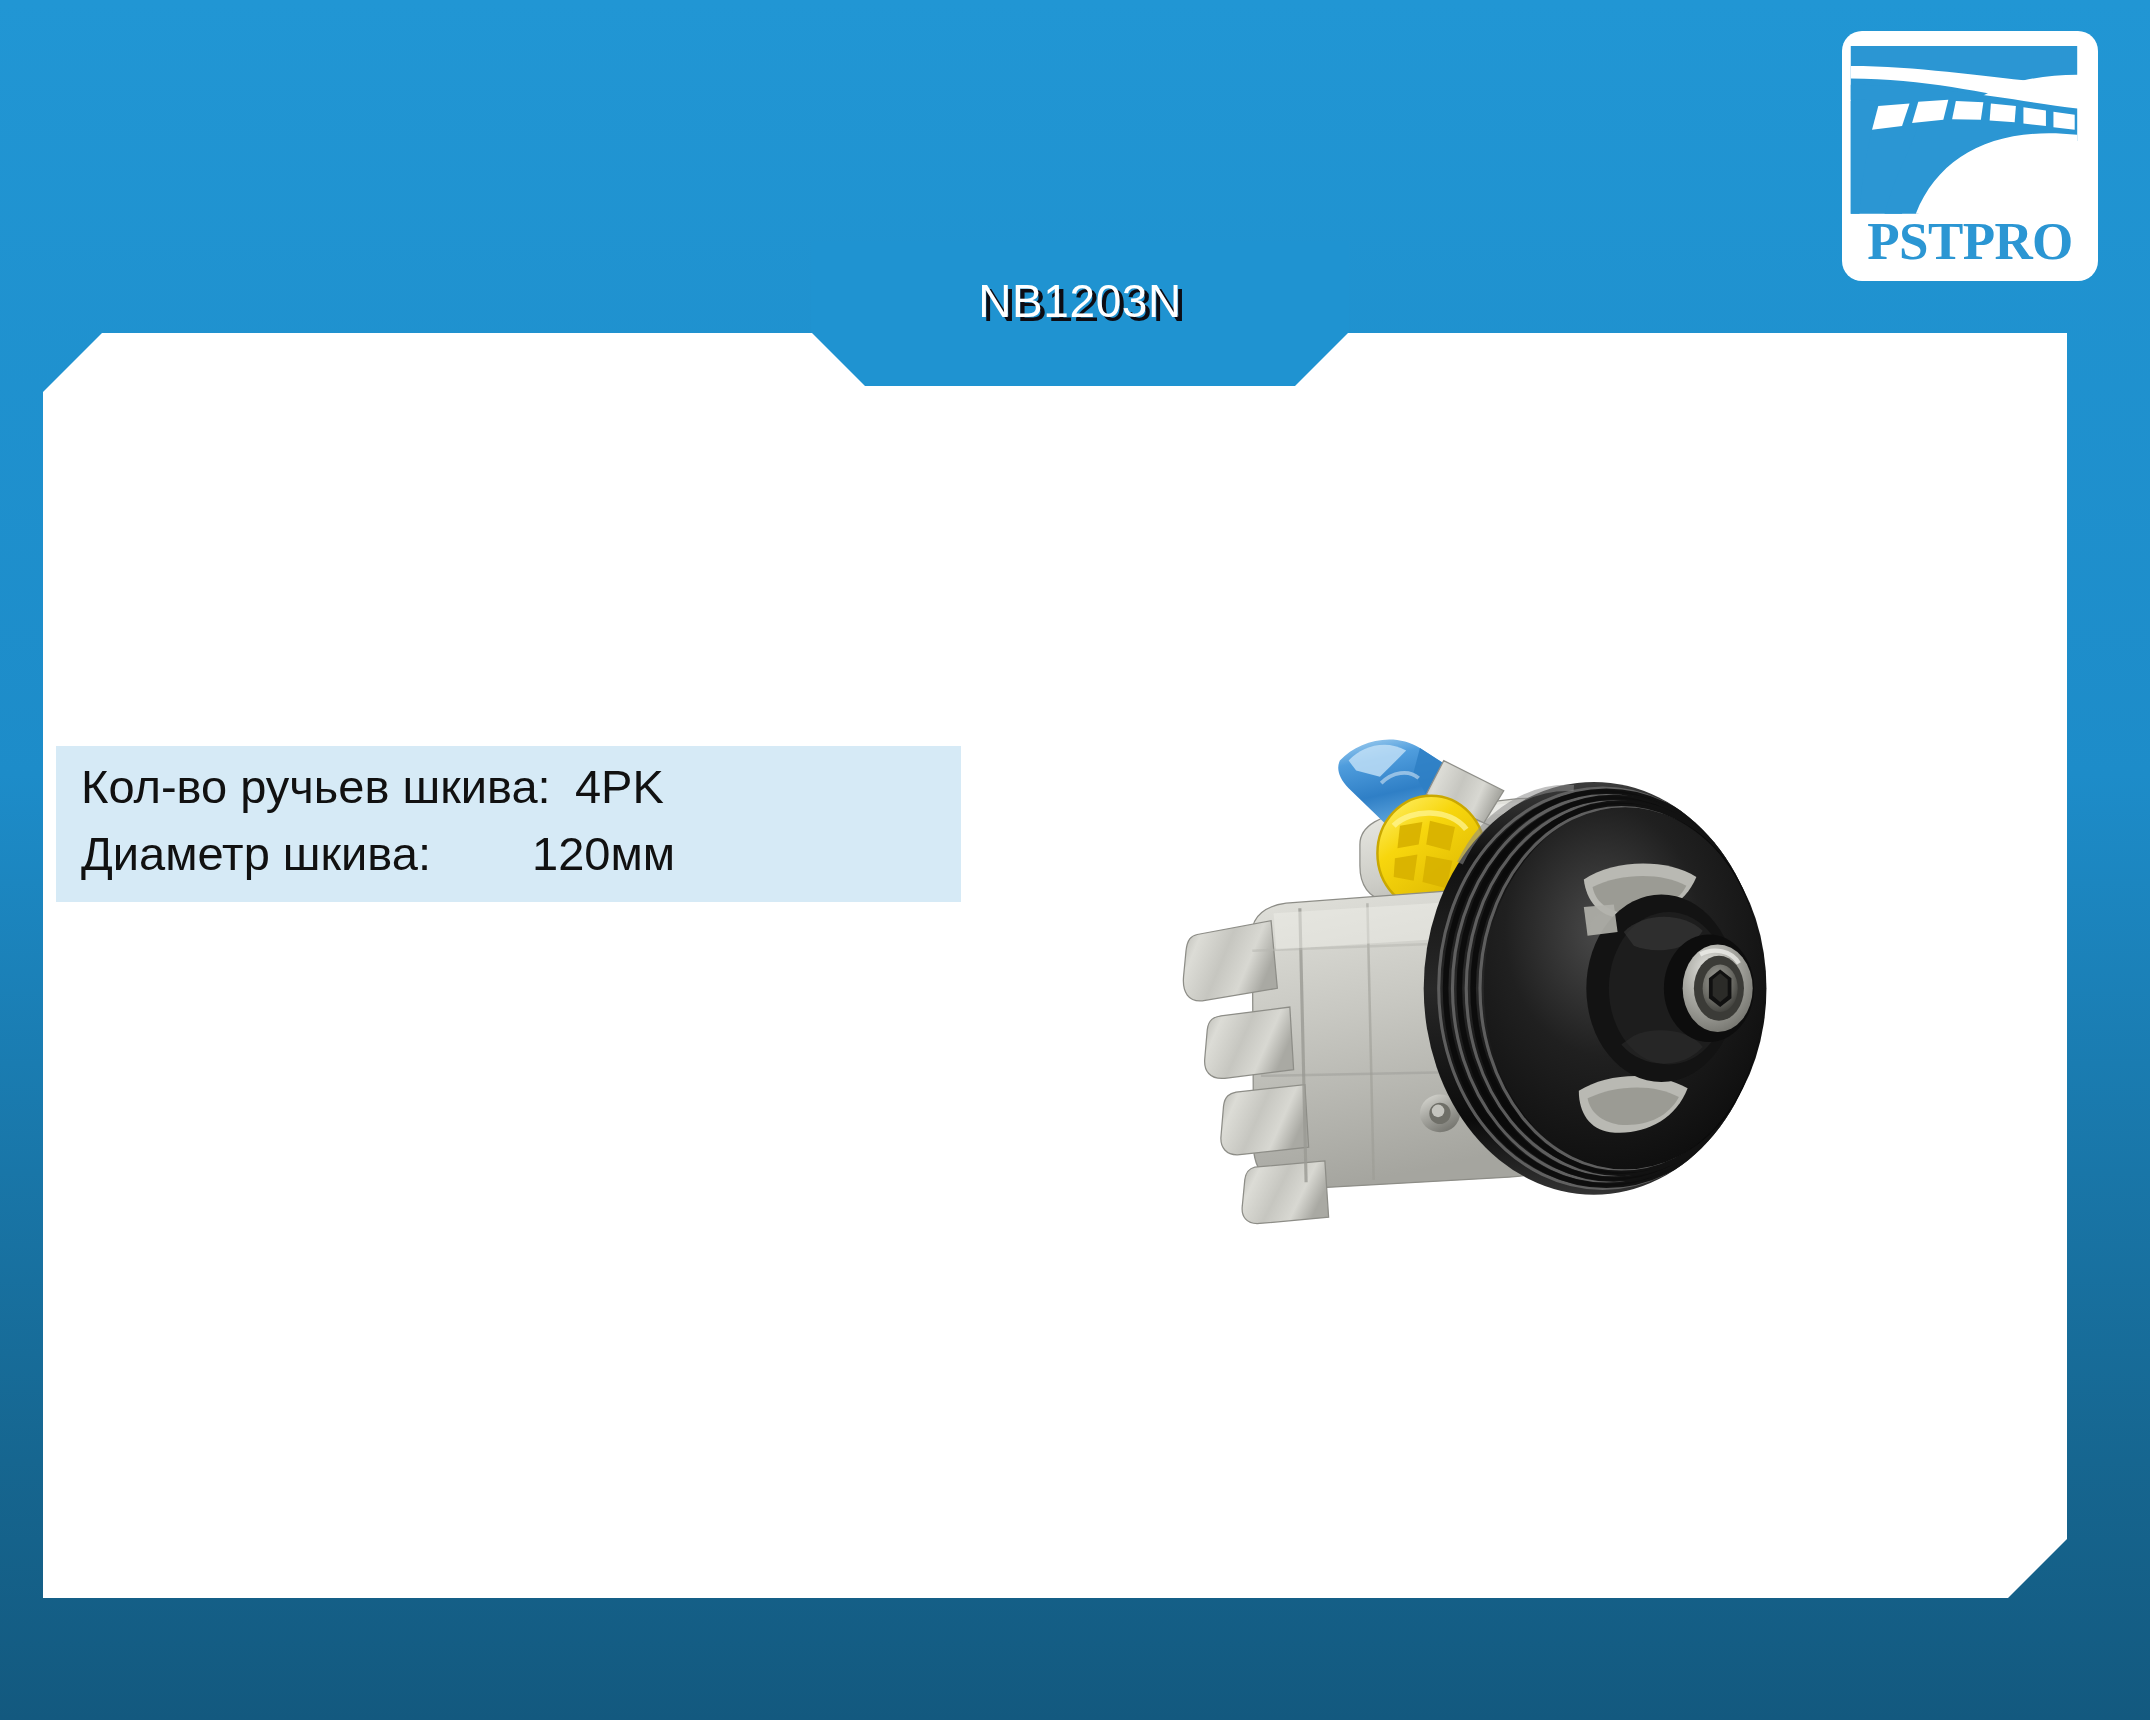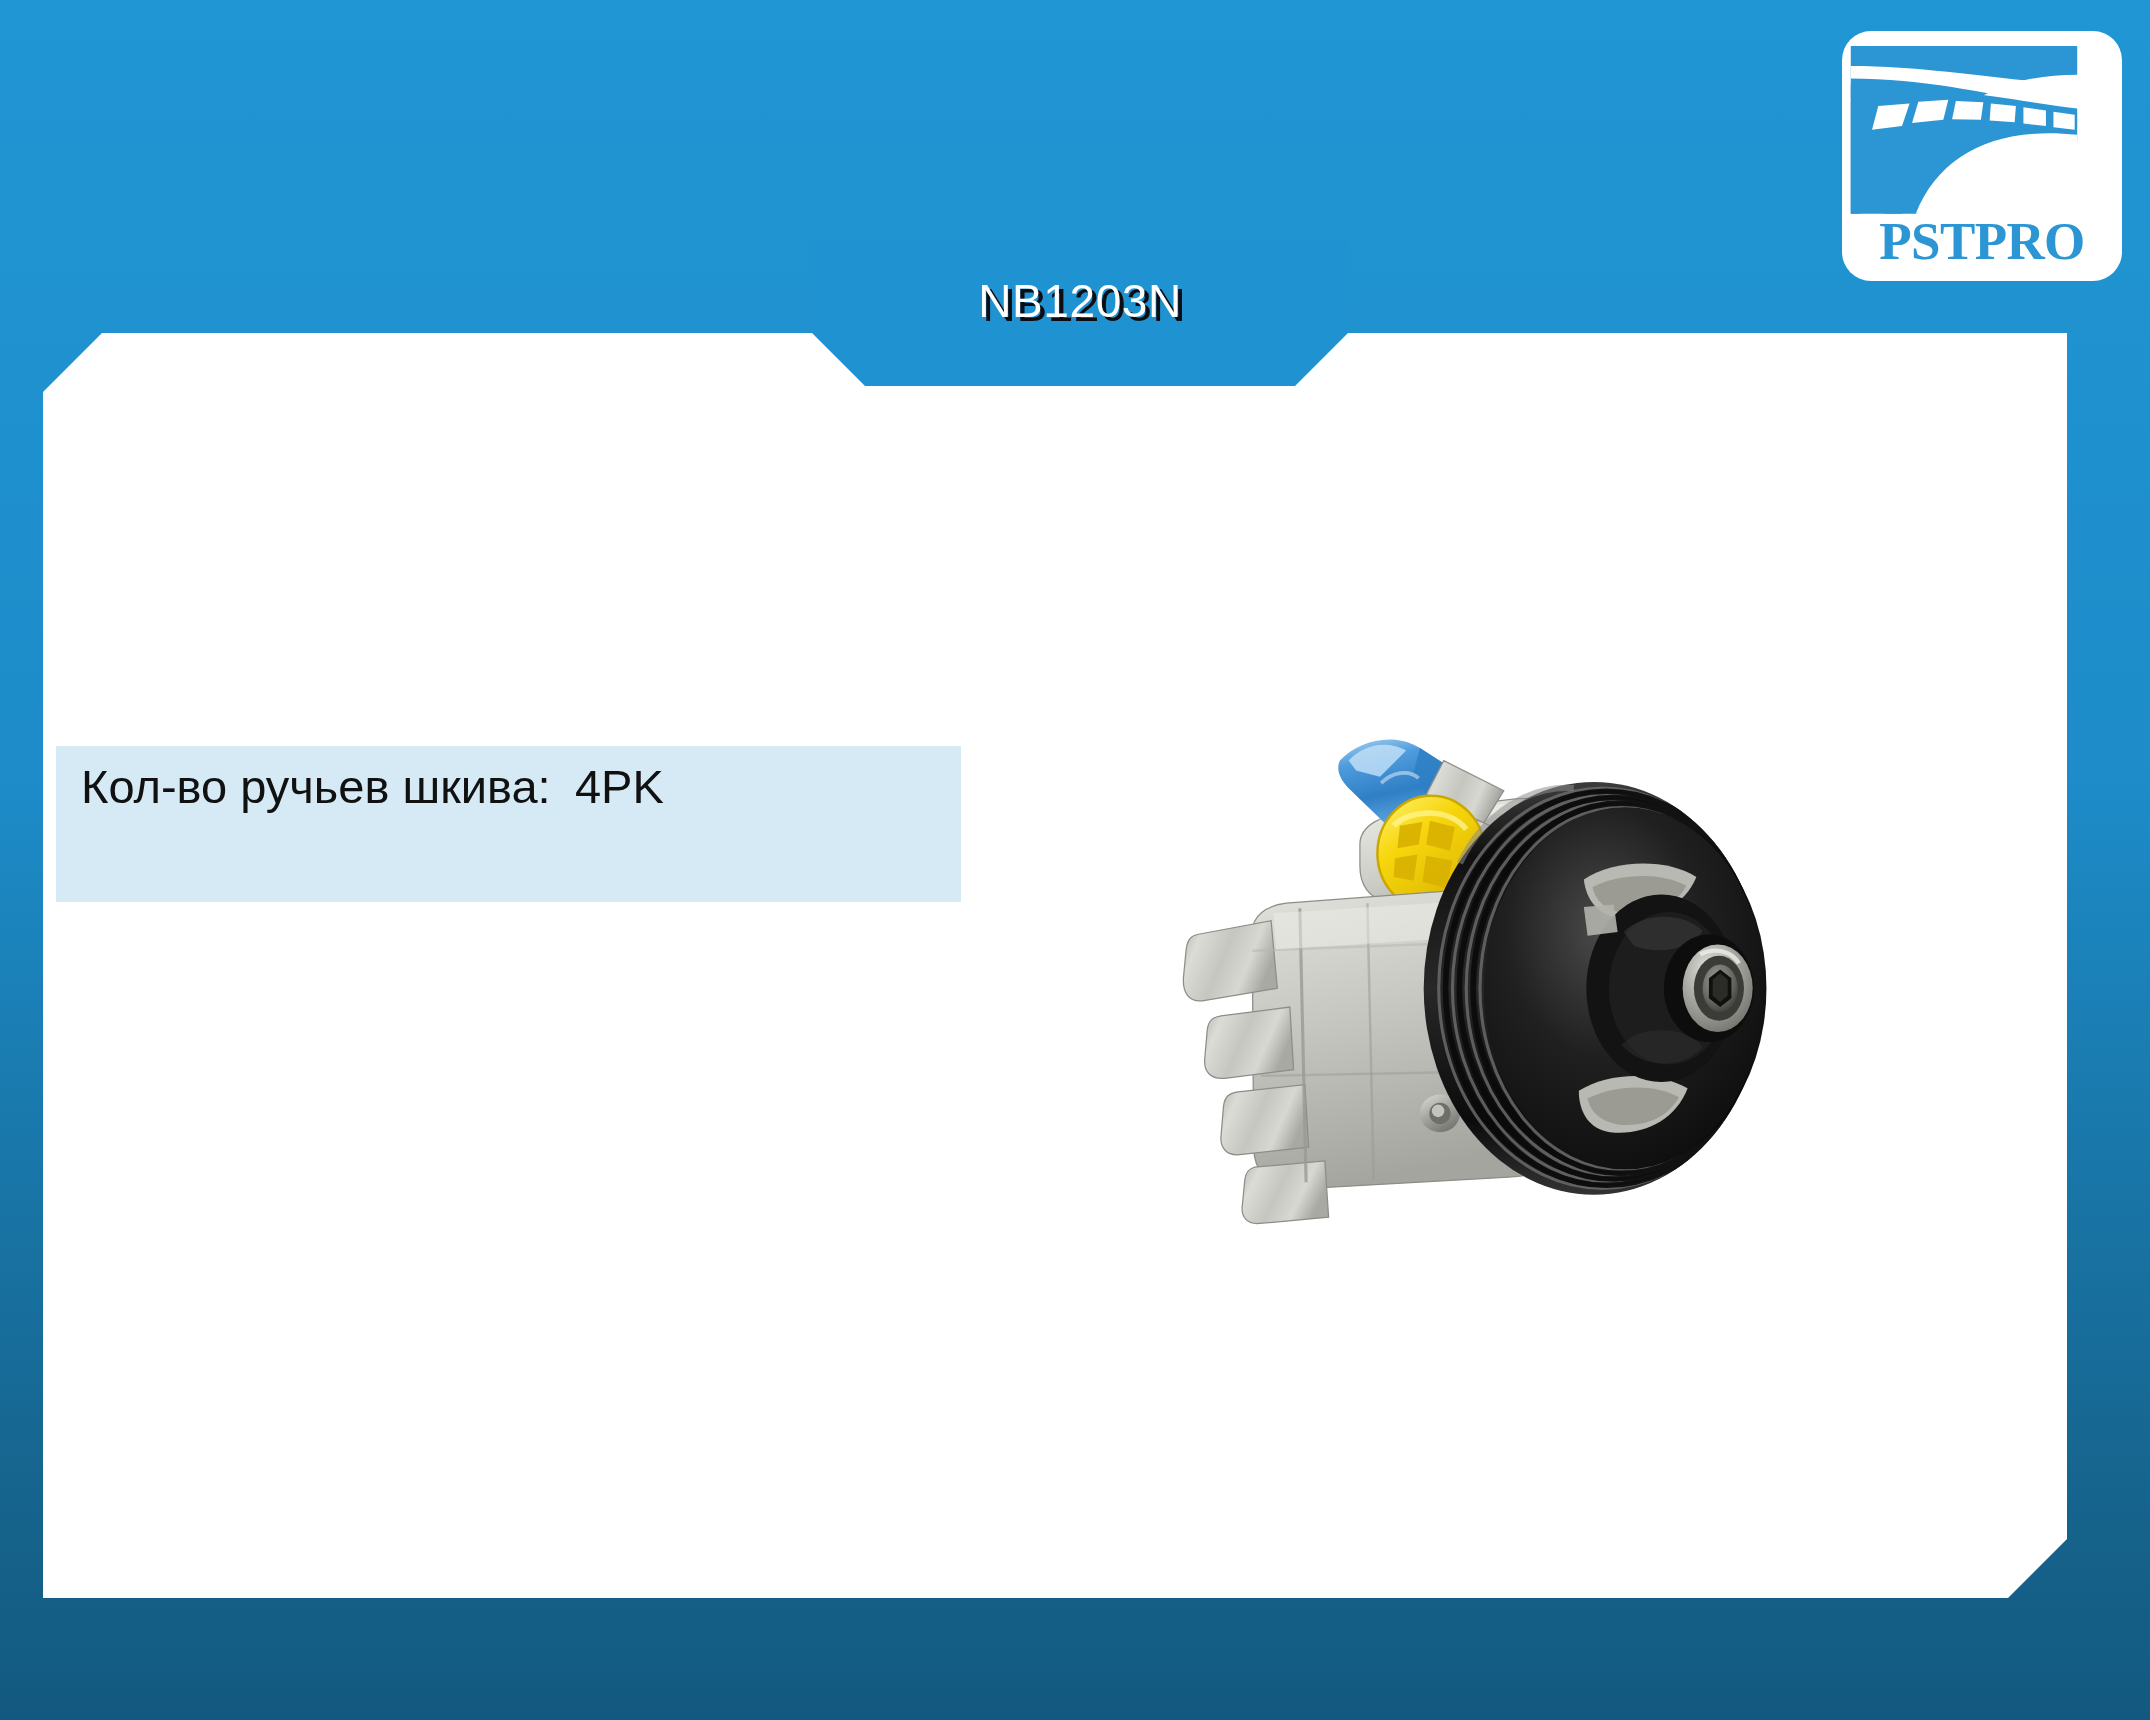--- a/index.html
+++ b/index.html
@@ -55,24 +55,24 @@
     color: #ffffff;
     text-shadow: 4.4px 4.4px 0 #0d0d14;
     white-space: nowrap;
   }
 
   
   .logo {
     position: absolute;
     left: 1842px;
     top: 31px;
-    width: 280px;
+    width: 256px;
     height: 250px;
     background: #ffffff;
-    border-radius: 29px;
+    border-radius: 20px;
     overflow: hidden;
   }
   .logo-mark {
     position: absolute;
     left: 0;
     top: 0;
     width: 244px;
     height: 183px;
   }
   .logo-word {
@@ -159,20 +159,24 @@
       </svg>
     </div>
     <div class="logo-word">PSTPRO</div>
   </div>
 
   <div class="specbox">
     <div class="spec-row r1">
       <span class="spec-label">Кол-во ручьев шкива:</span>
       <span class="spec-value">4PK</span>
     </div>
+    <div class="spec-row r2">
+      <span class="spec-label">Диаметр шкива:</span>
+      <span class="spec-value">120мм</span>
+    </div>
   </div>
 
   <div class="photo">
     <svg viewBox="0 0 1060 980" xmlns="http://www.w3.org/2000/svg">
       <defs>
         <linearGradient id="alu" x1="0" y1="0" x2="1" y2="0.35">
           <stop offset="0%" stop-color="#b4b4ae"></stop>
           <stop offset="22%" stop-color="#dcdcd6"></stop>
           <stop offset="52%" stop-color="#c6c6c0"></stop>
           <stop offset="78%" stop-color="#d8d8d2"></stop>

